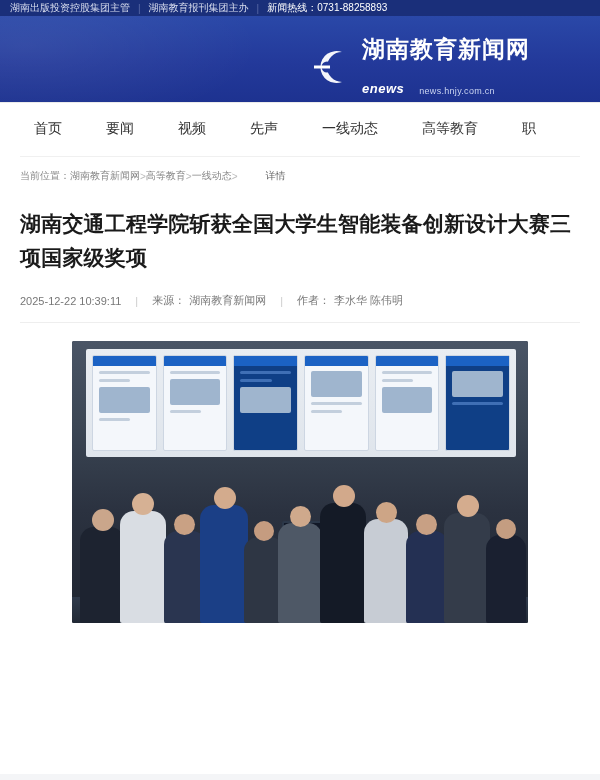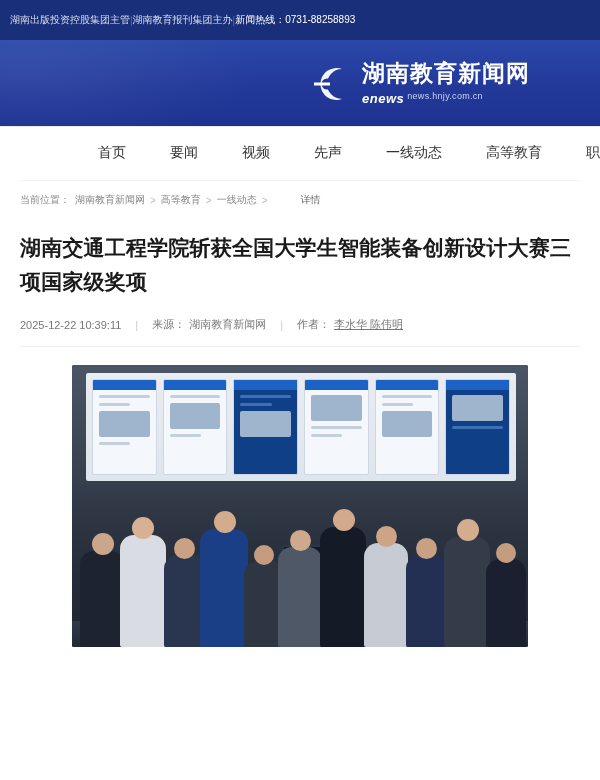--- a/index.html
+++ b/index.html
@@ -11,27 +11,28 @@
     overflow: hidden;
   }
   .page {
     width: 600px; height: 780px;
     position: relative;
     background: #f4f5f7;
   }
 
   
   .topbar {
-    height: 40px;
+    height: 16px;
     background: #1a2f7a;
     color: #d8ddee;
     display: flex;
     align-items: center;
     padding: 0 10px;
     font-size: 10px;
+    gap: 8px;
   }
   .topbar .sep {
     color: #5a6aa8;
     font-size: 10px;
   }
   .topbar .item { white-space: nowrap; }
   .topbar .hot { color: #ffffff; }
 
   
   .banner {
@@ -60,23 +61,23 @@
   }
   .logo-text-main {
     color: #ffffff;
     font-size: 23px;
     font-weight: bold;
     letter-spacing: 1px;
     line-height: 1;
   }
   .logo-sub {
     display: flex;
-    align-items: flex-start;
-    gap: 3px;
-    margin-top: 6px;
+    align-items: flex-end;
+    gap: 15px;
+    margin-top: 20px;
   }
   .logo-enews {
     color: #ffffff;
     font-size: 13px;
     font-weight: bold;
     font-style: italic;
     letter-spacing: 0.5px;
   }
   .logo-url {
     color: #c9d3f0;
@@ -93,38 +94,36 @@
   .nav {
     display: flex;
     align-items: center;
     height: 54px;
     padding-left: 34px;
     gap: 44px;
     font-size: 14px;
     color: #333333;
     white-space: nowrap;
     overflow: hidden;
-    justify-content: flex-end;
   }
   .nav .nav-item { cursor: pointer; }
 
   
   .content {
     background: #ffffff;
     min-height: 618px;
     padding: 0 20px;
   }
   .crumbwrap {
     border-top: 1px solid #f0f0f0;
     padding: 12px 0 10px 0;
     font-size: 10px;
     color: #888888;
     display: flex;
     align-items: center;
-    gap: 5px;
   }
   .crumbwrap .cur { color: #666666; margin-left: 28px; }
   .crumbwrap .c-sep { color: #bbbbbb; }
   .crumbwrap .c-link { color: #888888; }
 
   h1.title {
     font-size: 21px;
     line-height: 34px;
     color: #1a1a1a;
     font-weight: bold;
@@ -302,21 +301,21 @@
 
     <h1 class="title">湖南交通工程学院斩获全国大学生智能装备创新设计大赛三项国家级奖项</h1>
 
     <div class="meta">
       <span>2025-12-22 10:39:11</span>
       <span class="m-sep">|</span>
       <span>来源：</span>
       <span style="margin-left:-10px;">湖南教育新闻网</span>
       <span class="m-sep">|</span>
       <span>作者：</span>
-      <span style="margin-left:-10px;text-decoration:underline;">李水华 陈伟明</span>
+      <span style="margin-left:-10px;">李水华 陈伟明</span>
 
     </div>
 
 
     <div class="figure">
       <div class="sky"></div>
 
       <div class="booth">
         <div class="panel">
           <div class="pbar"></div>

